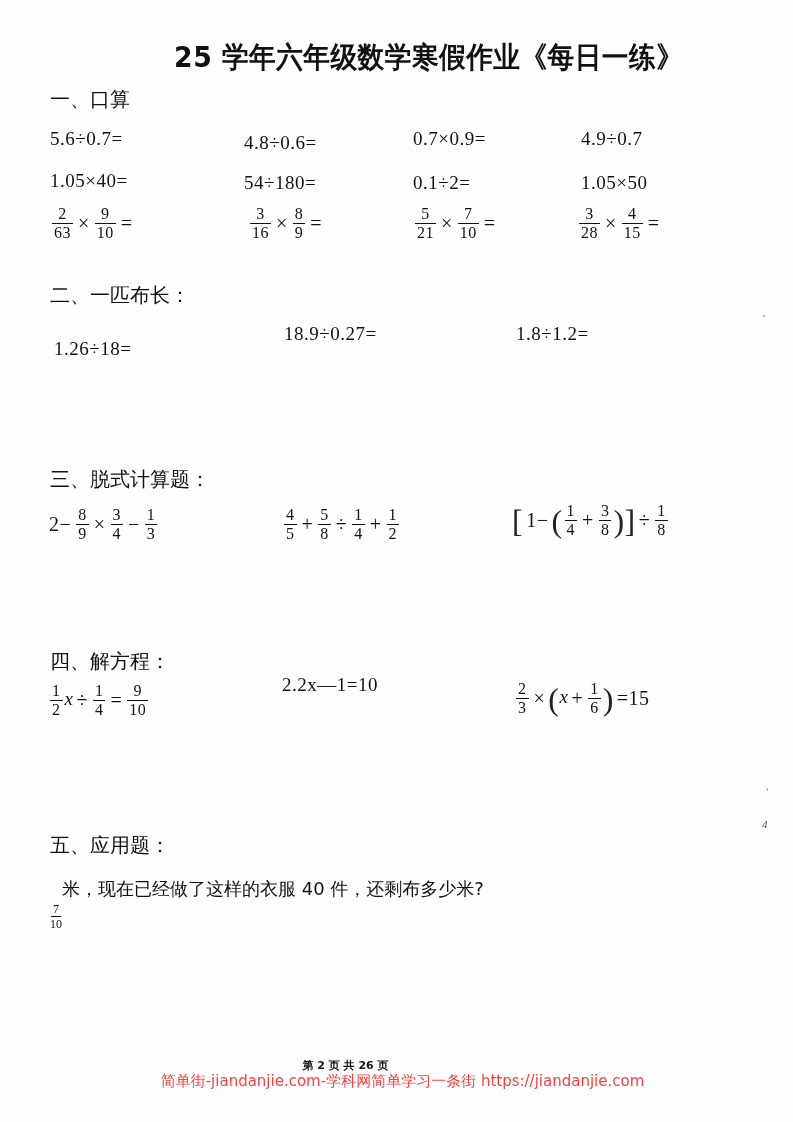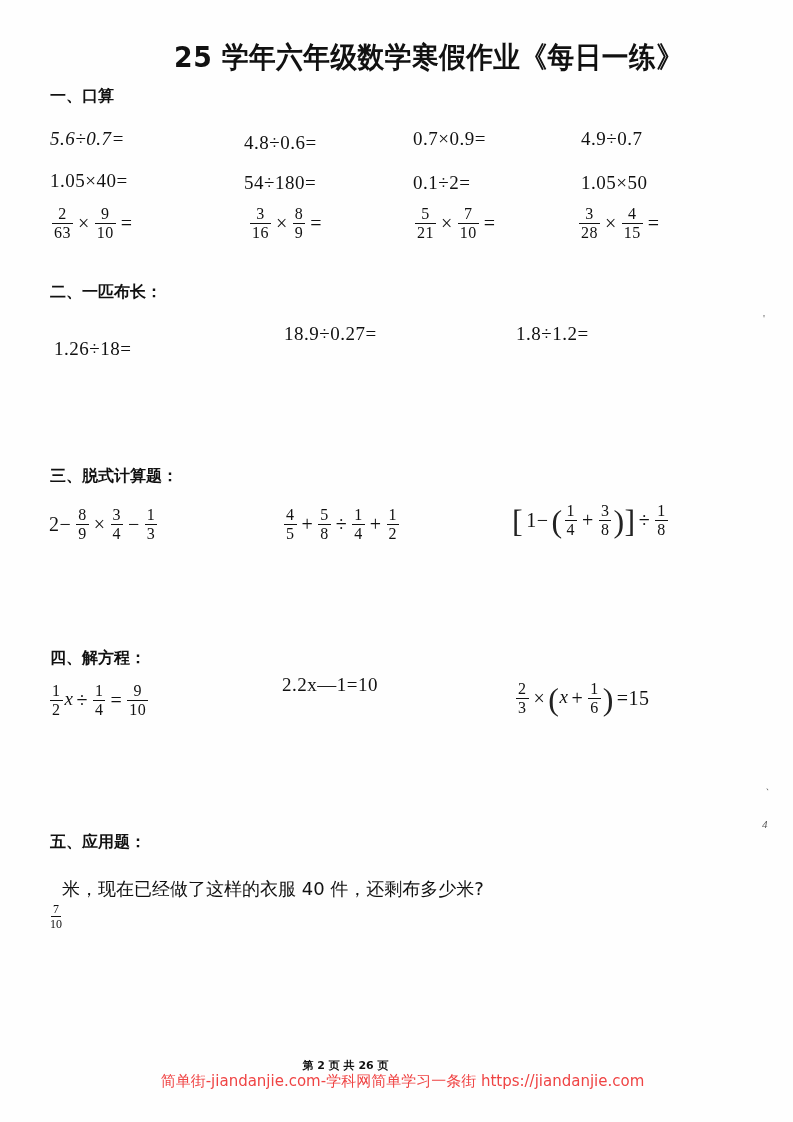--- a/index.html
+++ b/index.html
@@ -8,21 +8,21 @@
     background:#fefefe; color:#111;
     font-family: "Liberation Serif", "DejaVu Serif", serif;
   }
   .abs { position:absolute; white-space:nowrap; }
   .title {
     left:0; width:793px; top:38px; text-align:center; padding-left:70px; box-sizing:border-box;
     font-family:"DejaVu Sans", sans-serif; font-weight:bold; font-size:29px; letter-spacing:0.5px;
     transform:scaleX(0.92); transform-origin:center;
   }
   .section {
-    font-family:"DejaVu Sans", sans-serif; font-weight:bold; font-size:16px; left:50px;
+    font-family:"DejaVu Sans", sans-serif; font-weight:normal; font-size:20px; left:50px;
   }
   .expr { font-size:19px; letter-spacing:0.5px; }
   .frac {
     display:inline-flex; flex-direction:column; align-items:center; vertical-align:middle;
     font-size:16px; line-height:18px; margin:0 2px;
   }
   .frac .num { padding:0 2px; }
   .frac .den { border-top:1.3px solid #111; padding:0 2px; }
   .op { font-size:20px; margin:0 3px; vertical-align:middle; }
   .big-bracket { font-size:32px; font-weight:200; vertical-align:middle; line-height:1; color:#222; }
@@ -45,21 +45,21 @@
   }
   .mark { color:#555; font-size:11px; }
 </style>
 </head>
 <body>
 
 <div class="abs title">25 学年六年级数学寒假作业《每日一练》</div>
 
 <div class="abs section" style="top:86px;">一、口算</div>
 
-<div class="abs expr" style="left:50px;top:128px;font-style:italic;">5.6÷0.7=</div>
+<div class="abs expr" style="left:50px;top:128px;">5.6÷0.7=</div>
 <div class="abs expr" style="left:244px;top:132px;">4.8÷0.6=</div>
 <div class="abs expr" style="left:413px;top:128px;">0.7×0.9=</div>
 <div class="abs expr" style="left:581px;top:128px;">4.9÷0.7</div>
 
 <div class="abs expr" style="left:50px;top:170px;">1.05×40=</div>
 <div class="abs expr" style="left:244px;top:172px;">54÷180=</div>
 <div class="abs expr" style="left:413px;top:172px;">0.1÷2=</div>
 <div class="abs expr" style="left:581px;top:172px;">1.05×50</div>
 
 <div class="abs expr" style="left:50px;top:205px;">

